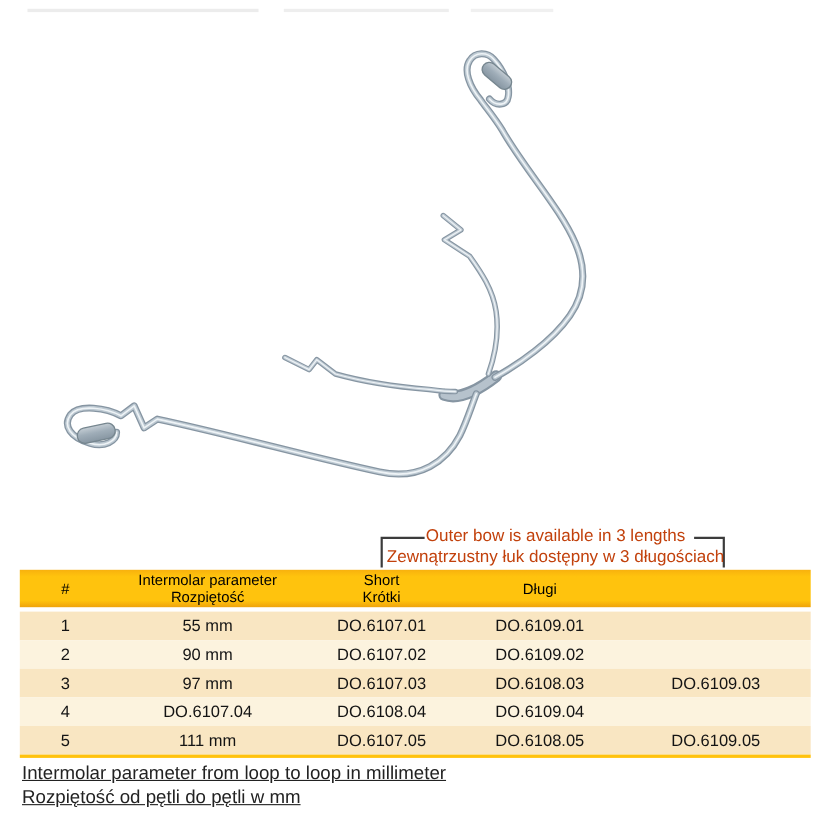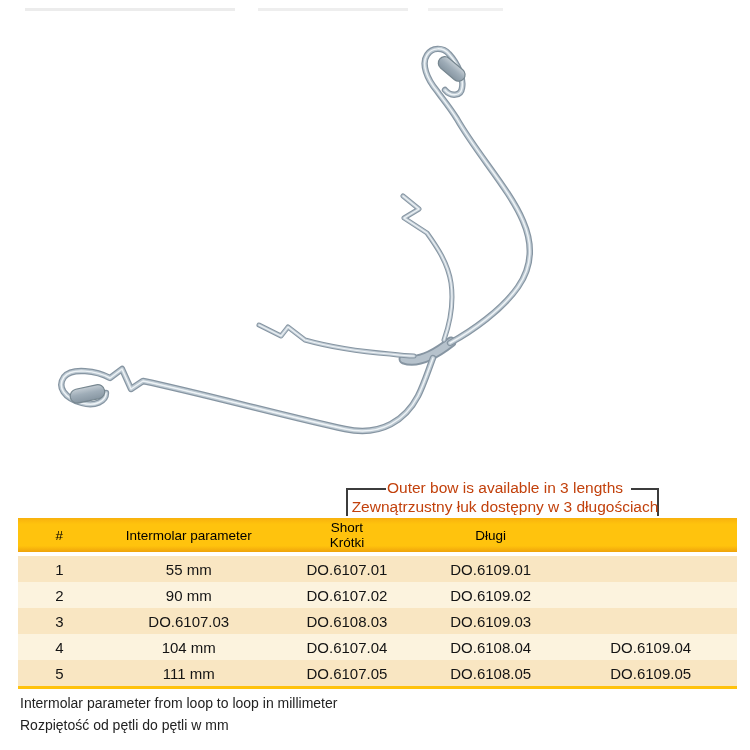--- a/index.html
+++ b/index.html
@@ -39,21 +39,21 @@
   }
   #thead .cell{text-align:center;}
   .rows-wrap{margin-top:4px;}
   .drow{height:26px;font-size:15px;color:#141414;}
   .drow .cell{text-align:center;}
   .row-tan{background:#f9e6c2;}
   .row-cream{background:#fcf3de;}
   #table-bottom-line{height:3px;background:#ffc20d;}
 
   
-  #footer-note{position:absolute;left:20px;top:692px;font-size:14px;line-height:22px;color:#222;}
+  #footer-note{position:absolute;left:20px;top:692px;font-size:17px;line-height:22px;color:#222;text-decoration:underline;}
 </style>
 </head>
 <body>
 
 <div class="artifact a1"></div>
 <div class="artifact a2"></div>
 <div class="artifact a3"></div>
 
 <svg id="figure-svg" viewBox="0 0 750 470">
   <defs>
@@ -120,20 +120,21 @@
   <div>Zewnątrzustny łuk dostępny w 3 długościach</div>
 </div>
 
 <div id="table">
   <div id="thead" class="trow">
     <div class="cell">
       <div>#</div>
     </div>
     <div class="cell">
       <div>Intermolar parameter</div>
+      <div>Rozpiętość</div>
     </div>
     <div class="cell">
       <div>Short</div>
       <div>Krótki</div>
     </div>
     <div class="cell">
       <div>Długi</div>
     </div>
   </div>
 
@@ -145,27 +146,27 @@
       <div class="cell">DO.6109.01</div>
     </div>
     <div class="trow drow row-cream">
       <div class="cell">2</div>
       <div class="cell">90 mm</div>
       <div class="cell">DO.6107.02</div>
       <div class="cell">DO.6109.02</div>
     </div>
     <div class="trow drow row-tan">
       <div class="cell">3</div>
+      <div class="cell">97 mm</div>
       <div class="cell">DO.6107.03</div>
       <div class="cell">DO.6108.03</div>
       <div class="cell">DO.6109.03</div>
     </div>
     <div class="trow drow row-cream">
       <div class="cell">4</div>
-      <div class="cell">104 mm</div>
       <div class="cell">DO.6107.04</div>
       <div class="cell">DO.6108.04</div>
       <div class="cell">DO.6109.04</div>
     </div>
     <div class="trow drow row-tan">
       <div class="cell">5</div>
       <div class="cell">111 mm</div>
       <div class="cell">DO.6107.05</div>
       <div class="cell">DO.6108.05</div>
       <div class="cell">DO.6109.05</div>

